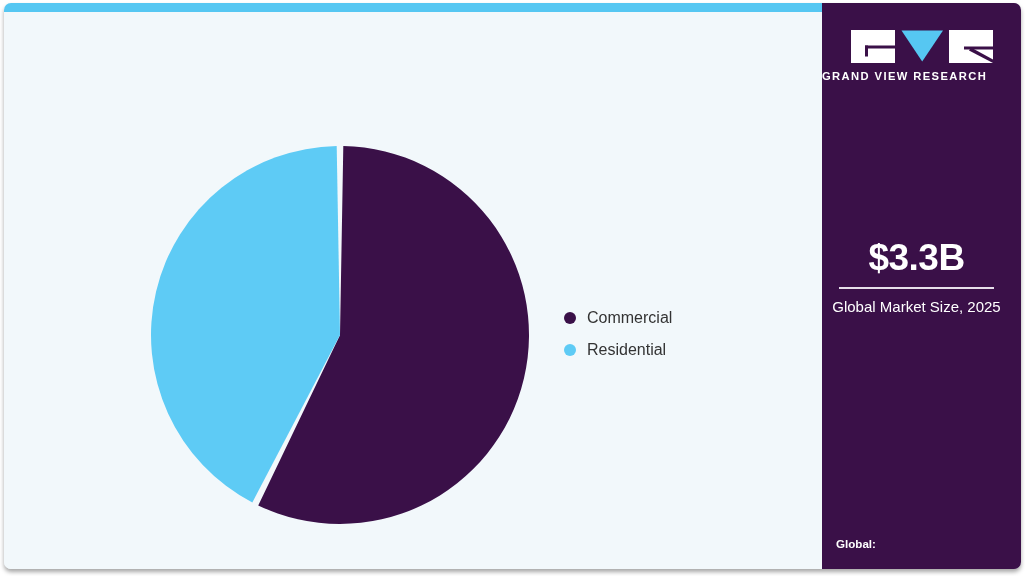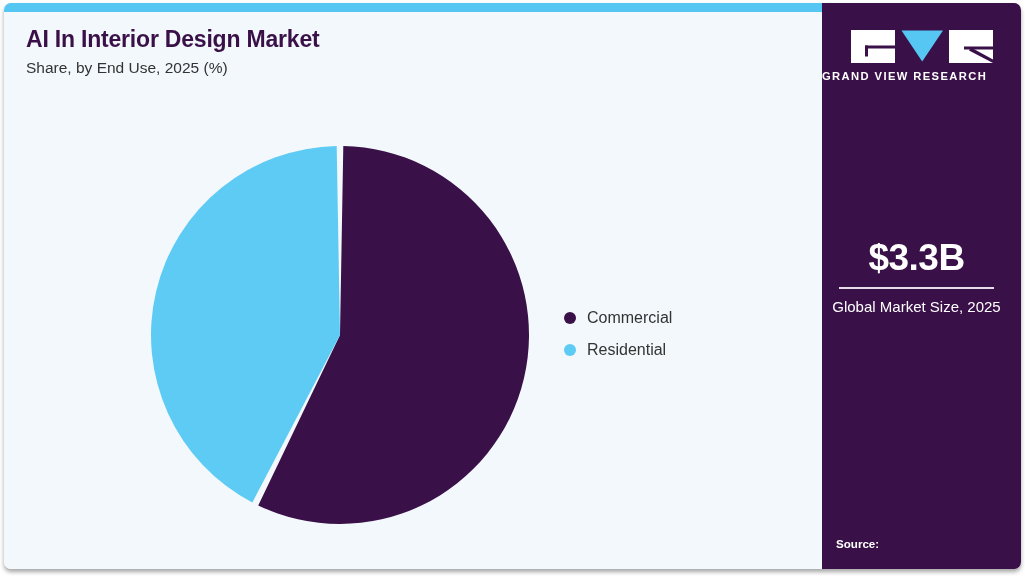--- a/index.html
+++ b/index.html
@@ -183,24 +183,20 @@
 </style>
 </head>
 <body>
 
 <div id="infographic">
 
   <div id="main-panel">
 
     <div id="accent-bar"></div>
 
-    <div id="title-block">
-      <h1 id="chart-title">AI In Interior Design Market</h1>
-      <h2 id="chart-subtitle">Share, by End Use, 2025 (%)</h2>
-    </div>
 
     <div id="pie-wrap">
       <svg id="pie-svg" width="392" height="392" viewBox="0 0 392 392">
         <g id="pie-slices">
             <path d="M 196 196 L 199.30 7.03 A 189 189 0 1 1 114.22 366.39 Z" fill="#3a1048"></path>
             <path d="M 196 196 L 108.32 363.43 A 189 189 0 0 1 192.70 7.03 Z" fill="#5ecbf5"></path>
           </g>
       </svg>
     </div>
 
@@ -235,17 +231,17 @@
       <div id="logo-wordmark">GRAND VIEW RESEARCH</div>
     </div>
 
     <div id="stat-block">
       <div id="stat-value">$3.3B</div>
       <div id="stat-divider"></div>
       <div id="stat-caption">Global Market Size, 2025</div>
     </div>
 
     <div id="source-block">
-      <div id="source-label">Source:</div>
+      <div id="source-label">Global:</div>
     </div>
 
   </div>
 </div>
 
 </body></html>

